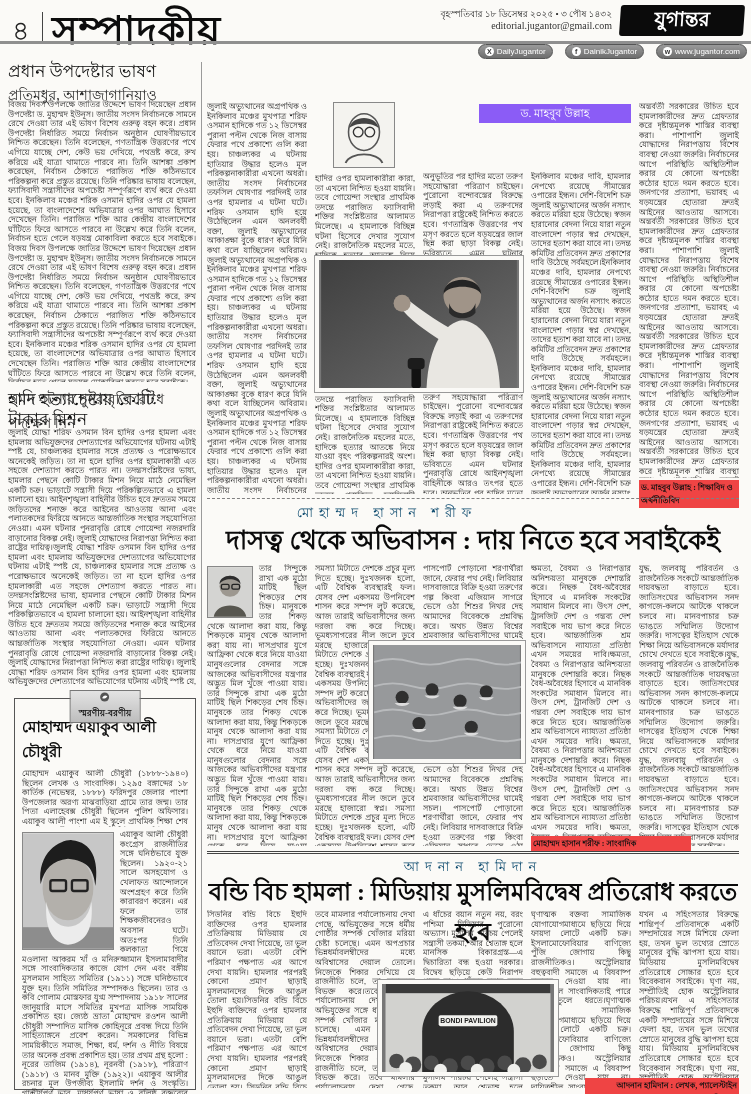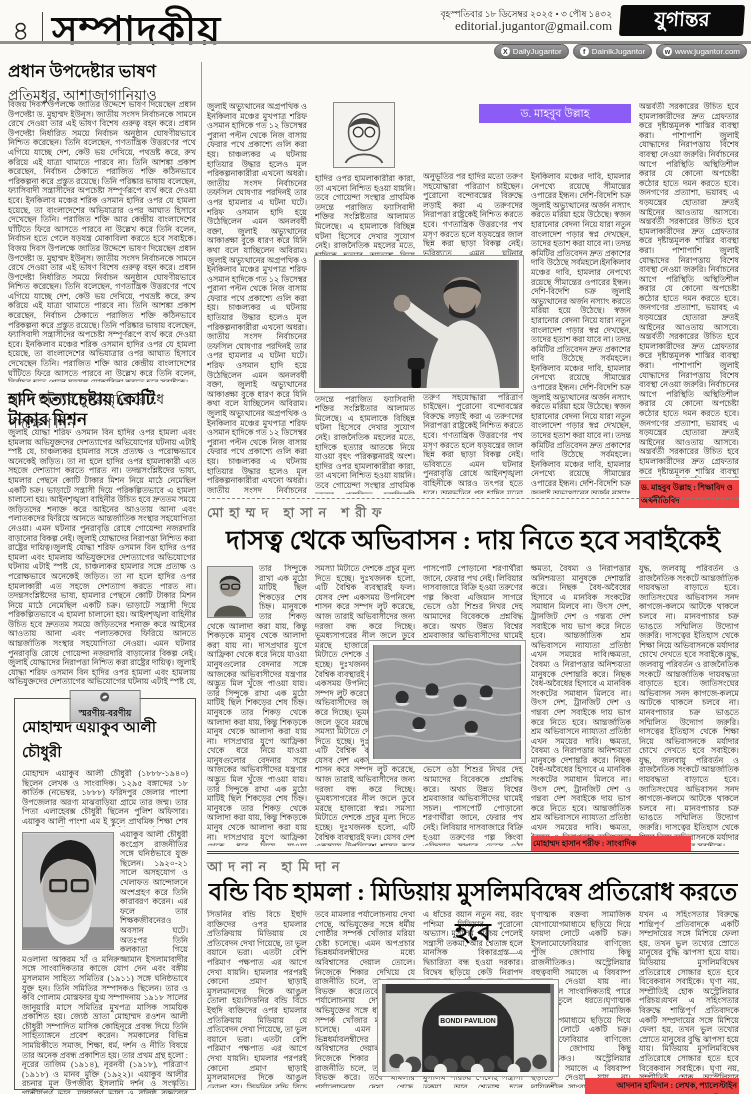--- a/index.html
+++ b/index.html
@@ -9,51 +9,51 @@
     background:#fbfaf7; color:#1a1a1a; overflow:hidden;
     font-family:"Liberation Serif","DejaVu Serif",serif;
   }
   .abs { position:absolute; }
 
   
   .pageno { font-size:27px; color:#222; }
   .pageno-rule { width:1px; background:#444; }
   .masthead { font-size:39px; font-weight:700; color:#0d0d0d; letter-spacing:1px; }
   .dateline { font-size:9px; text-align:right; color:#222; line-height:12px; }
-  .email { font-size:13px; color:#333; }
+  .email { font-size:10px; color:#333; }
   .logo-box { background:#0b0b0b; color:#fff; font-weight:700; font-size:20px;
     display:flex; align-items:center; justify-content:center; transform:skewX(-4deg); border-radius:3px;}
   .header-rule { height:3px; background:#8f8f8f; }
-  .social-row { display:flex; gap:4px; }
+  .social-row { display:flex; gap:12px; }
   .pill { display:flex; align-items:center; gap:3px; background:linear-gradient(#9a9a9a,#6e6e6e);
     color:#fff; font-size:8px; font-family:"Liberation Sans",sans-serif;
     padding:2px 6px; border-radius:8px; border:1px solid #555; }
   .pill .dot { display:inline-flex; width:9px; height:9px; border-radius:50%; background:#fff;
     color:#333; font-size:7px; line-height:9px; align-items:center; justify-content:center; font-weight:700;}
 
   
   .body-txt { font-size:8px; line-height:9.6px; text-align:justify; color:#222; overflow:hidden; }
   .col { position:absolute; width:100px; overflow:hidden; font-size:8px; line-height:9.6px; text-align:justify; color:#222;}
   .attrib { position:absolute; font-size:8px; font-weight:700; background:#ef4444; padding:1px 2px; color:#111;}
 
   
-  .lc-title { font-size:17px; font-weight:700; color:#0d0d0d; line-height:20px;}
+  .lc-title { font-size:17px; font-weight:400; color:#0d0d0d; line-height:20px;}
   .lc-sub { font-size:14px; color:#222; }
   .memorial-box { border:1px solid #555; background:#fbfaf7; }
   .badge { position:absolute; left:50%; transform:translateX(-50%); top:-9px;
     background:linear-gradient(#e3e3e3,#bdbdbd); border:1px solid #777; padding:1px 8px;
     font-size:9px; font-weight:700; display:flex; gap:4px; align-items:center; white-space:nowrap;flex-direction:column;}
   .memorial-title { font-size:15px; font-weight:700; margin:10px 0 4px 0; color:#0d0d0d;}
   .portrait-float { float:left; margin:2px 6px 2px 0; border:1px solid #888; }
 
   
   .headline1 { font-size:29px; font-weight:700; text-align:center; color:#0a0a0a; line-height:34px;}
   .headline2 { font-size:26px; font-weight:700; text-align:center; color:#0a0a0a;}
   .headline3 { font-size:24px; font-weight:700; text-align:center; color:#0a0a0a;}
-  .kicker { font-size:13px; font-weight:700; letter-spacing:6px; color:#737373;}
+  .kicker { font-size:13px; font-weight:400; text-align:center; letter-spacing:6px; color:#0c4a6e;}
   .inner-title { font-size:21px; font-weight:700; text-align:center; color:#0a0a0a;}
   .byline-bar { background:#8b5cf6; color:#fff; font-size:11px; text-align:center;
     line-height:19px; height:19px; width:152px; margin-left:56px; margin-top:4px;}
   .dashed-sep { border-top:1px dashed #808080; }
   .double-sep { border-top:3px double #444; }
   .photo-frame { border:4px solid #fbfaf7; box-shadow:0 0 0 1px #999; background:#777; }
   .pframe2 { border:1px solid #888; background:#fff; }
 </style>
 </head>
 <body>

